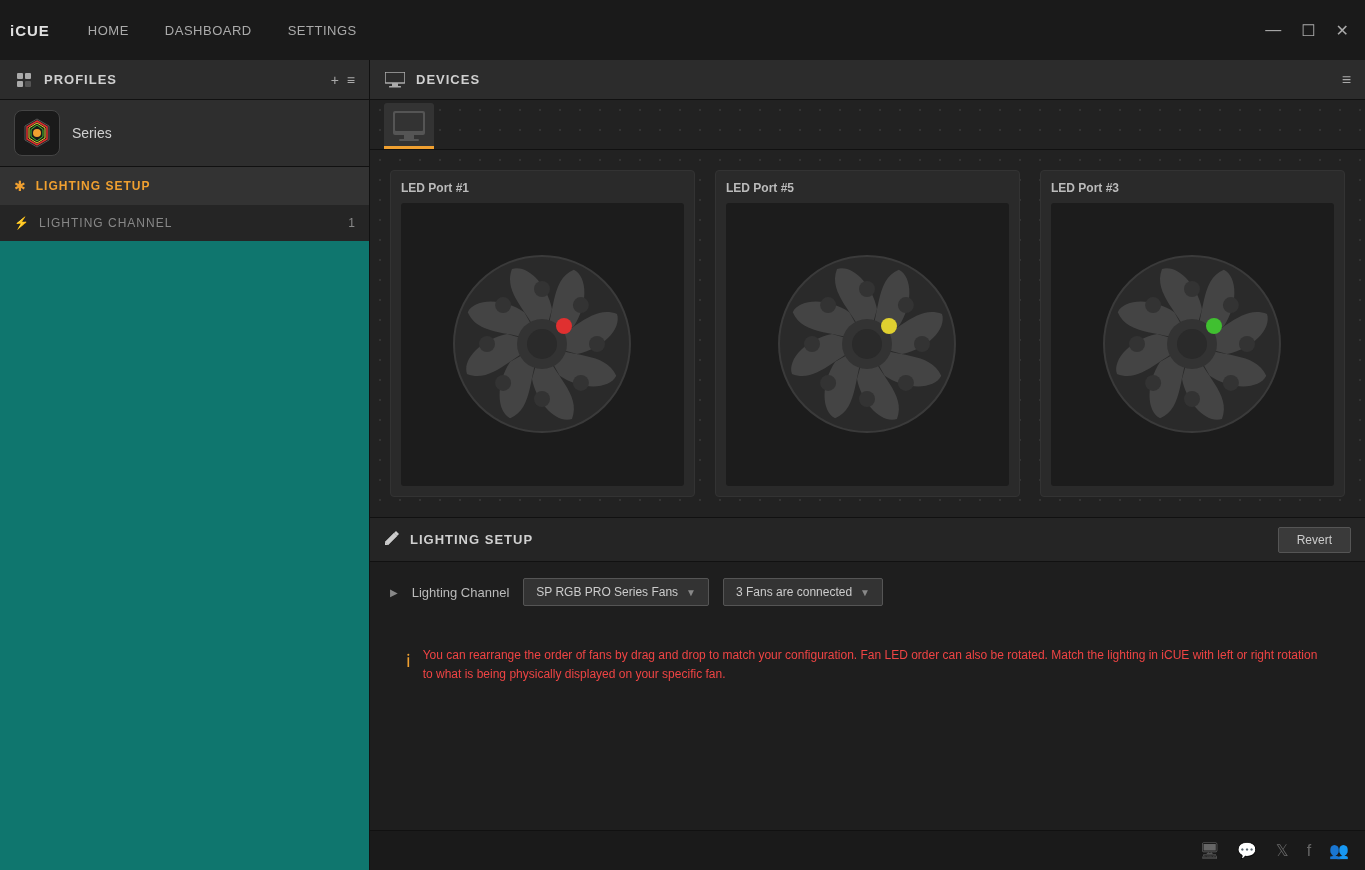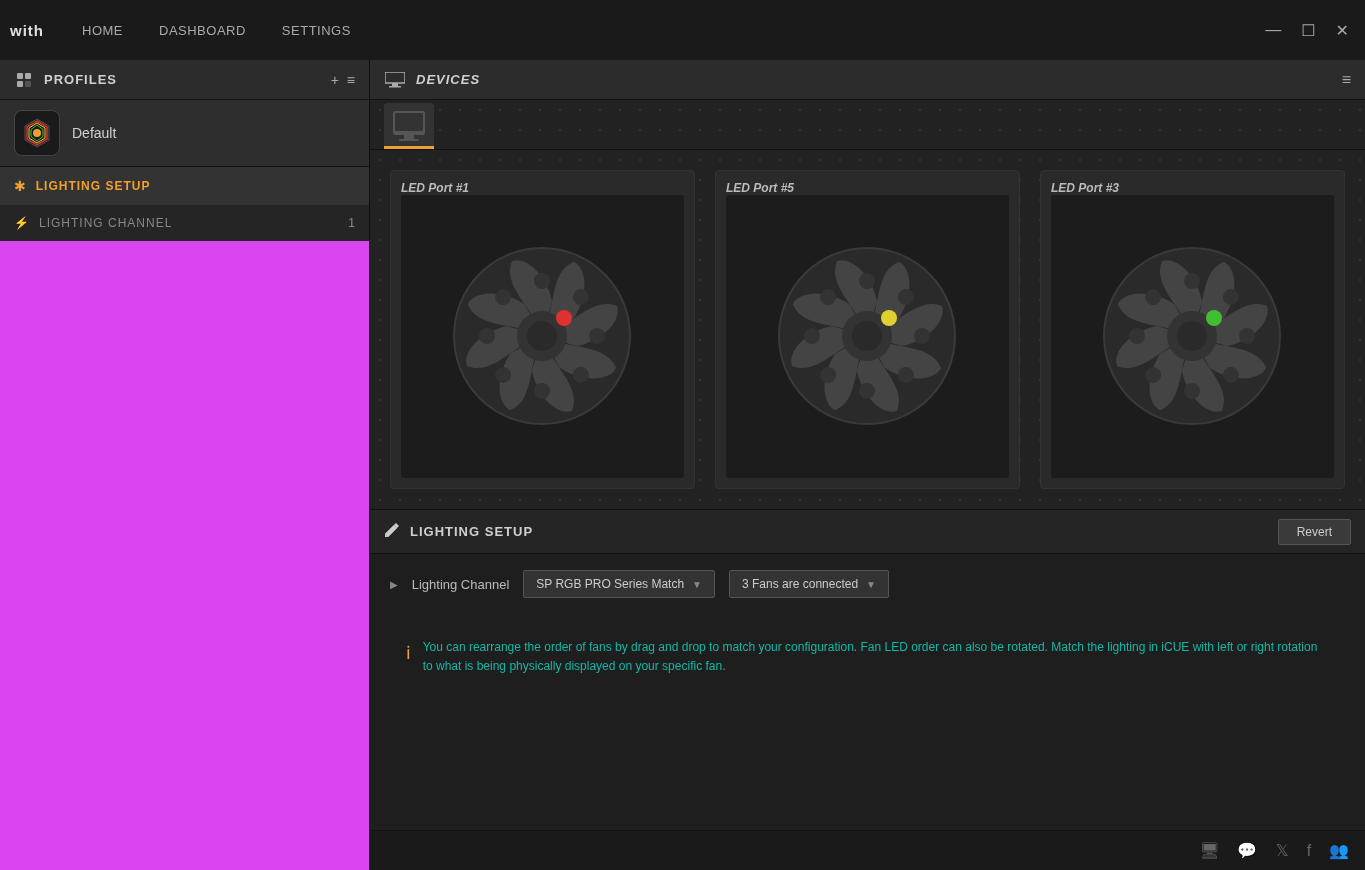--- a/index.html
+++ b/index.html
@@ -68,21 +68,21 @@
       display: flex;
       width: 100%;
       height: calc(870px - 60px);
       background: #1e1e1e;
     }
 
     
     .sidebar {
       width: 370px;
       min-width: 370px;
-      background: #d946ef;
+      background: #0f766e;
       display: flex;
       flex-direction: column;
       border-right: 1px solid #111;
     }
 
     .sidebar-section-header {
       display: flex;
       align-items: center;
       padding: 0 14px;
       height: 40px;
@@ -216,21 +216,20 @@
       align-items: center;
       justify-content: center;
     }
     .devices-title {
       color: #d0d0d0;
       font-size: 13px;
       font-weight: bold;
       text-transform: uppercase;
       letter-spacing: 1px;
       flex: 1;
-      font-style: italic;
     }
     .devices-menu-btn {
       color: #aaa;
       font-size: 16px;
       cursor: pointer;
     }
 
     
     .device-tabs {
       display: flex;
@@ -269,22 +268,22 @@
     .fan-port {
       flex: 1;
       background: #2a2a2a;
       border: 1px solid #333;
       border-radius: 4px;
       padding: 10px;
     }
     .fan-port-title {
       color: #bbb;
       font-size: 12px;
+      margin-bottom: 8px;
       font-weight: bold;
-      font-style: italic;
     }
 
     
     .lighting-setup-panel {
       flex: 1;
       background: #1e1e1e;
       display: flex;
       flex-direction: column;
     }
 
@@ -361,21 +360,21 @@
       gap: 12px;
       align-items: flex-start;
     }
     .info-icon {
       color: #f0a030;
       font-size: 18px;
       flex-shrink: 0;
       margin-top: 2px;
     }
     .info-text {
-      color: #14b8a6;
+      color: #ef4444;
       font-size: 12px;
       line-height: 1.6;
     }
 
     
     .social-bar {
       position: absolute;
       bottom: 0;
       right: 0;
       width: calc(1365px - 370px);
@@ -414,21 +413,21 @@
       top: 0; left: 0; right: 0; bottom: 0;
       display: flex;
       align-items: center;
       justify-content: center;
     }
   </style>
 </head>
 <body>
 
 <div class="titlebar">
-  <span class="titlebar-logo">with</span>
+  <span class="titlebar-logo">iCUE</span>
   <nav class="titlebar-nav">
     <span class="nav-item">HOME</span>
     <span class="nav-item">DASHBOARD</span>
     <span class="nav-item">SETTINGS</span>
   </nav>
   <div class="titlebar-controls">
     <span class="titlebar-btn">—</span>
     <span class="titlebar-btn">☐</span>
     <span class="titlebar-btn">✕</span>
   </div>
@@ -458,21 +457,21 @@
       <div class="profile-icon">
 
         <svg width="32" height="32" viewBox="0 0 32 32">
           <polygon points="16,2 28,9 28,23 16,30 4,23 4,9" fill="#1a1a1a" stroke="#555" stroke-width="1"></polygon>
           <polygon points="16,4 26,10 26,22 16,28 6,22 6,10" fill="none" stroke="#e03030" stroke-width="1.5"></polygon>
           <polygon points="16,6 24,11 24,21 16,26 8,21 8,11" fill="none" stroke="#e0d030" stroke-width="1"></polygon>
           <polygon points="16,8 22,12.5 22,19.5 16,24 10,19.5 10,12.5" fill="none" stroke="#40c030" stroke-width="1"></polygon>
           <circle cx="16" cy="16" r="4" fill="#f0a030"></circle>
         </svg>
       </div>
-      <span class="profile-name">Default</span>
+      <span class="profile-name">Series</span>
     </div>
 
     <div class="lighting-setup-item active">
       <span class="lighting-setup-icon">✱</span>
       <span class="lighting-setup-label">LIGHTING SETUP</span>
     </div>
 
     <div class="lighting-channel-item">
       <span class="lightning-icon">⚡</span>
       <span class="lighting-channel-label">LIGHTING CHANNEL</span>
@@ -623,21 +622,21 @@
           </svg>
         </span>
         <span class="panel-header-title">LIGHTING SETUP</span>
         <button class="revert-btn">Revert</button>
       </div>
 
       <div class="lighting-channel-row">
         <span class="channel-arrow">▶</span>
         <span class="channel-label">Lighting Channel</span>
         <div class="dropdown">
-          <span>SP RGB PRO Series Match</span>
+          <span>SP RGB PRO Series Fans</span>
           <span class="dropdown-arrow">▼</span>
         </div>
         <div class="dropdown">
           <span>3 Fans are connected</span>
           <span class="dropdown-arrow">▼</span>
         </div>
       </div>
 
       <div class="info-box">
         <span class="info-icon">ℹ</span>

